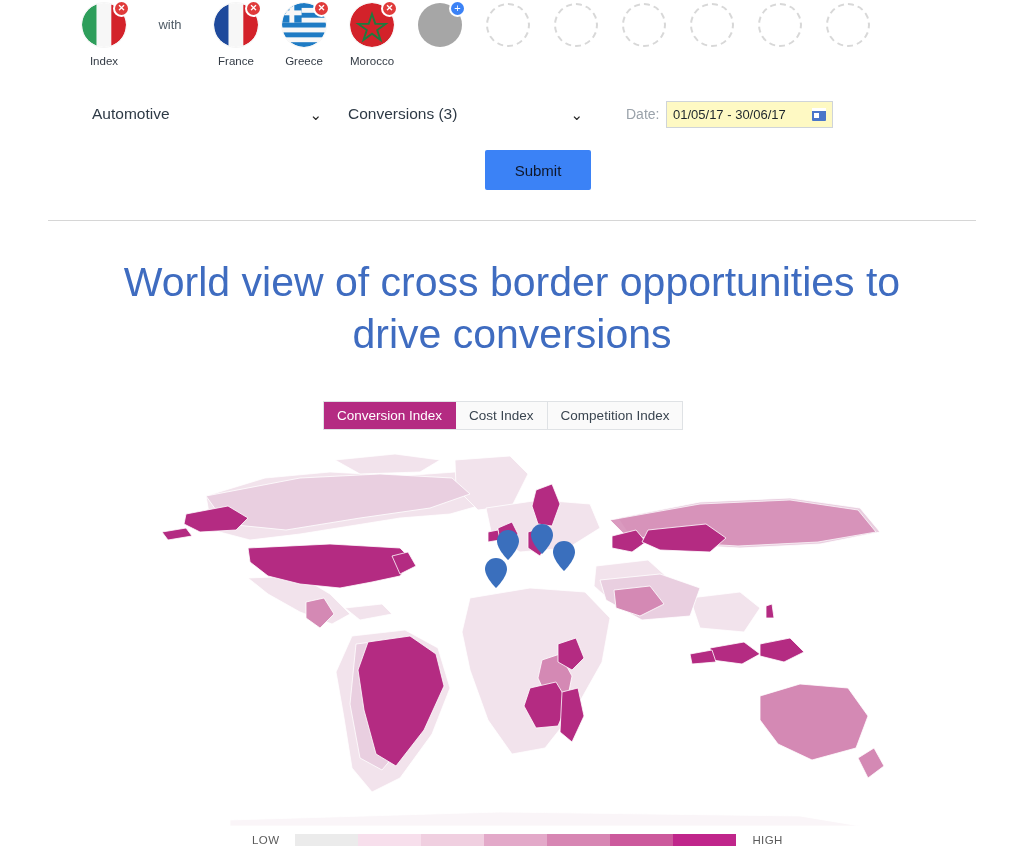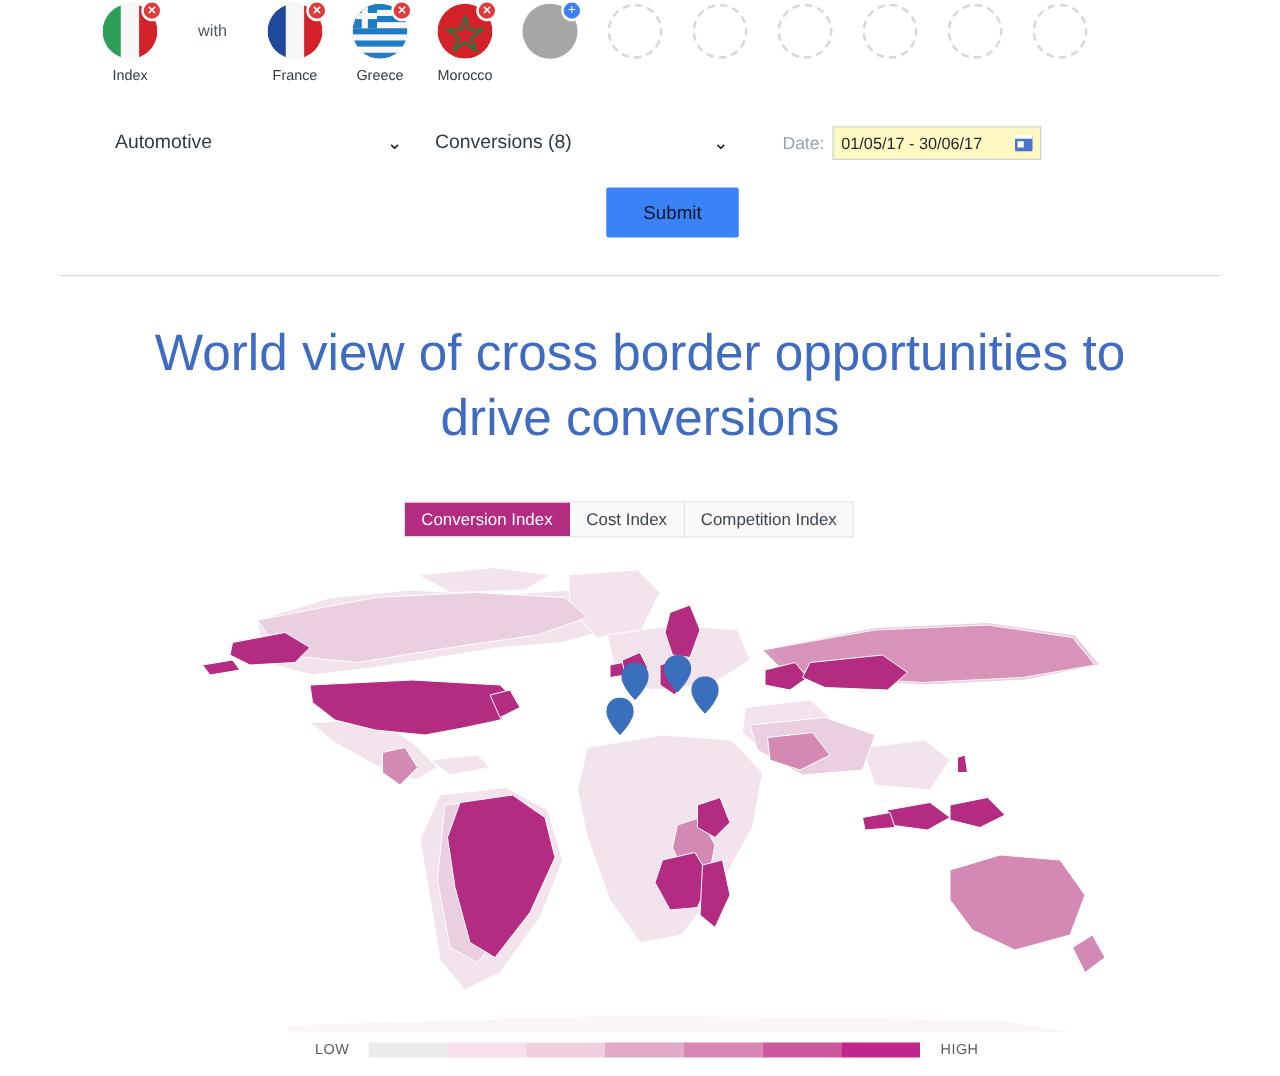--- a/index.html
+++ b/index.html
@@ -285,21 +285,21 @@
         <div class="empty-circle"></div>
       </div>
   </div>
 
   <div class="filter-bar">
     <div class="select-box" style="left:92px;top:0;width:230px;">
       <span class="select-label">Automotive</span>
       <span class="chev" style="right:0;">⌄</span>
     </div>
     <div class="select-box" style="left:348px;top:0;width:235px;">
-      <span class="select-label">Conversions (8)</span>
+      <span class="select-label">Conversions (3)</span>
       <span class="chev" style="right:0;">⌄</span>
     </div>
   </div>
 
   <div class="date-label">Date:</div>
   <div class="date-field">
     <span class="date-value">01/05/17 - 30/06/17</span>
     <span class="cal-icon"></span>
   </div>
 

